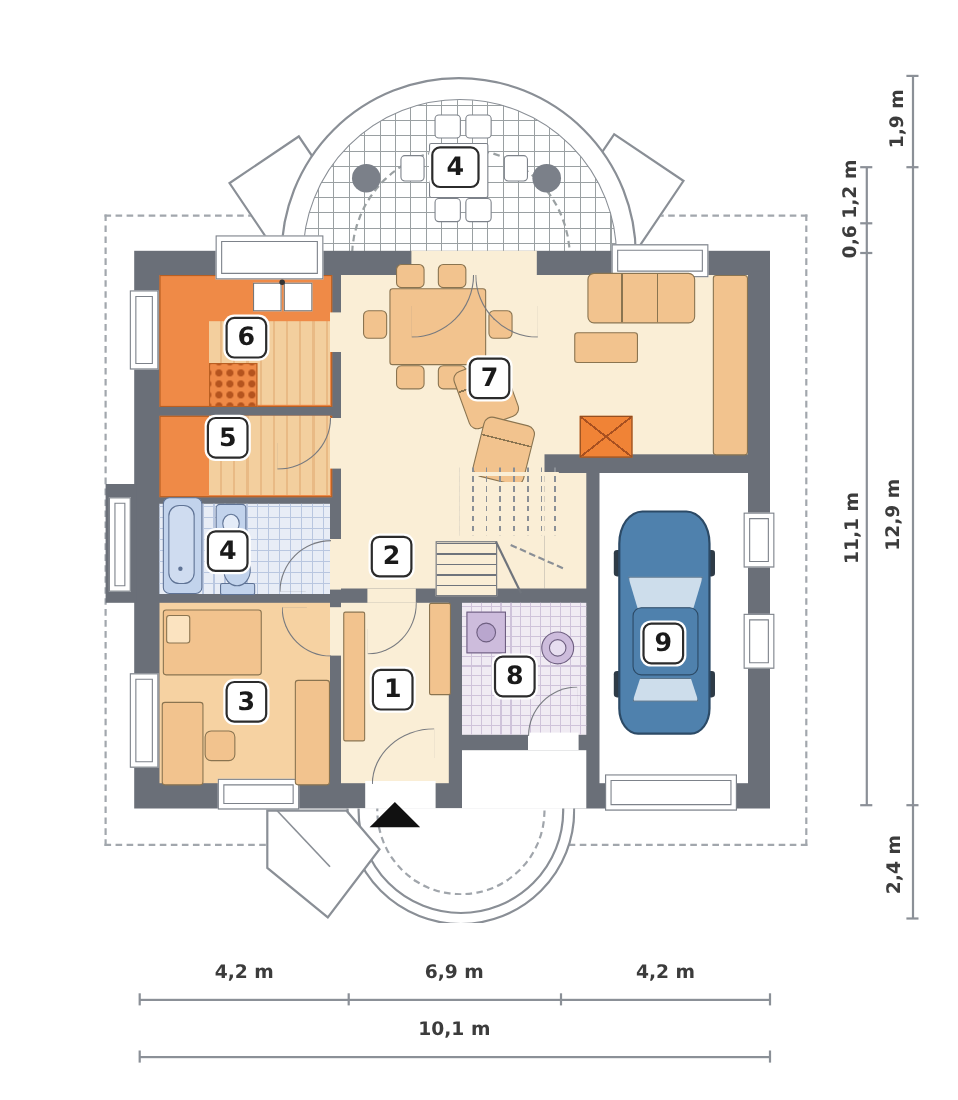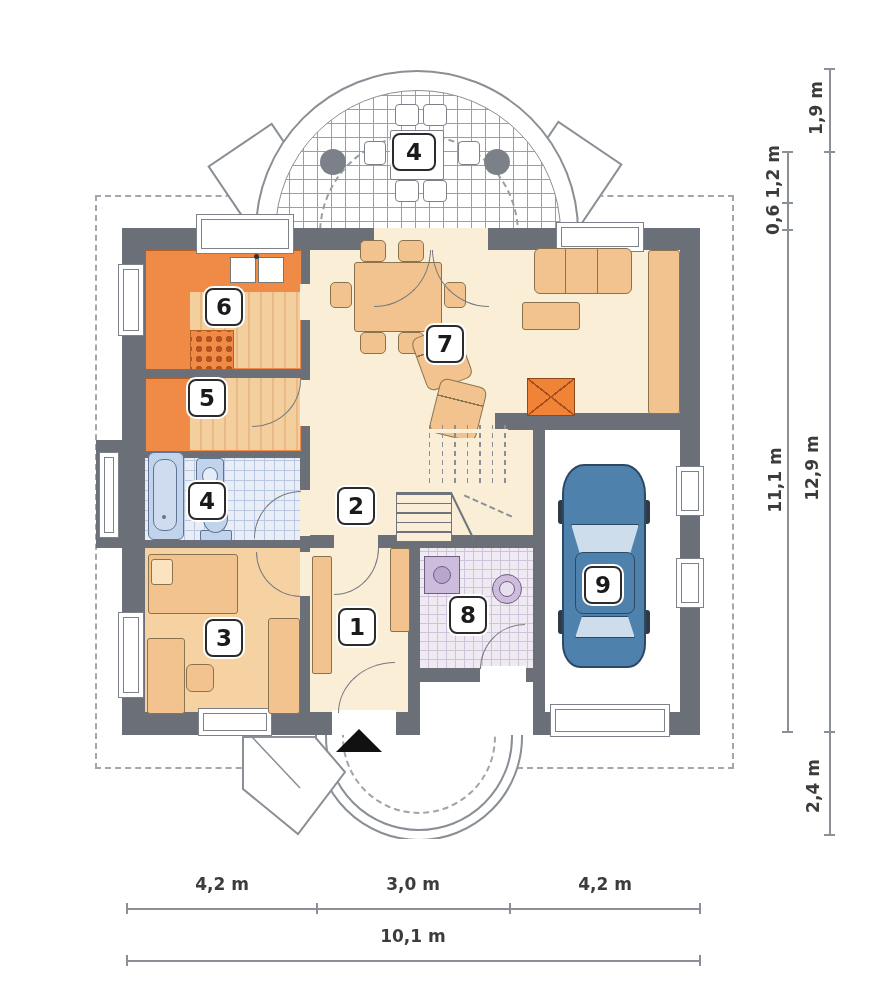--- a/index.html
+++ b/index.html
@@ -287,17 +287,17 @@
   <div class="abs tick" style="left:126px;top:903px;width:1.5px;height:11px;"></div>
   <div class="abs tick" style="left:316px;top:903px;width:1.5px;height:11px;"></div>
   <div class="abs tick" style="left:509px;top:903px;width:1.5px;height:11px;"></div>
   <div class="abs tick" style="left:699px;top:903px;width:1.5px;height:11px;"></div>
 
   <div class="abs dimline" style="left:127px;top:960px;width:573px;height:1.5px;"></div>
   <div class="abs tick" style="left:126px;top:955px;width:1.5px;height:11px;"></div>
   <div class="abs tick" style="left:699px;top:955px;width:1.5px;height:11px;"></div>
 
   <span class="dimtext hdim" style="left:222px;top:884px;">4,2 m</span>
-  <span class="dimtext hdim" style="left:413px;top:884px;">3,0 m</span>
+  <span class="dimtext hdim" style="left:413px;top:884px;">6,9 m</span>
   <span class="dimtext hdim" style="left:605px;top:884px;">4,2 m</span>
   <span class="dimtext hdim" style="left:413px;top:936px;">10,1 m</span>
 
 </div>
 
 </body></html>

